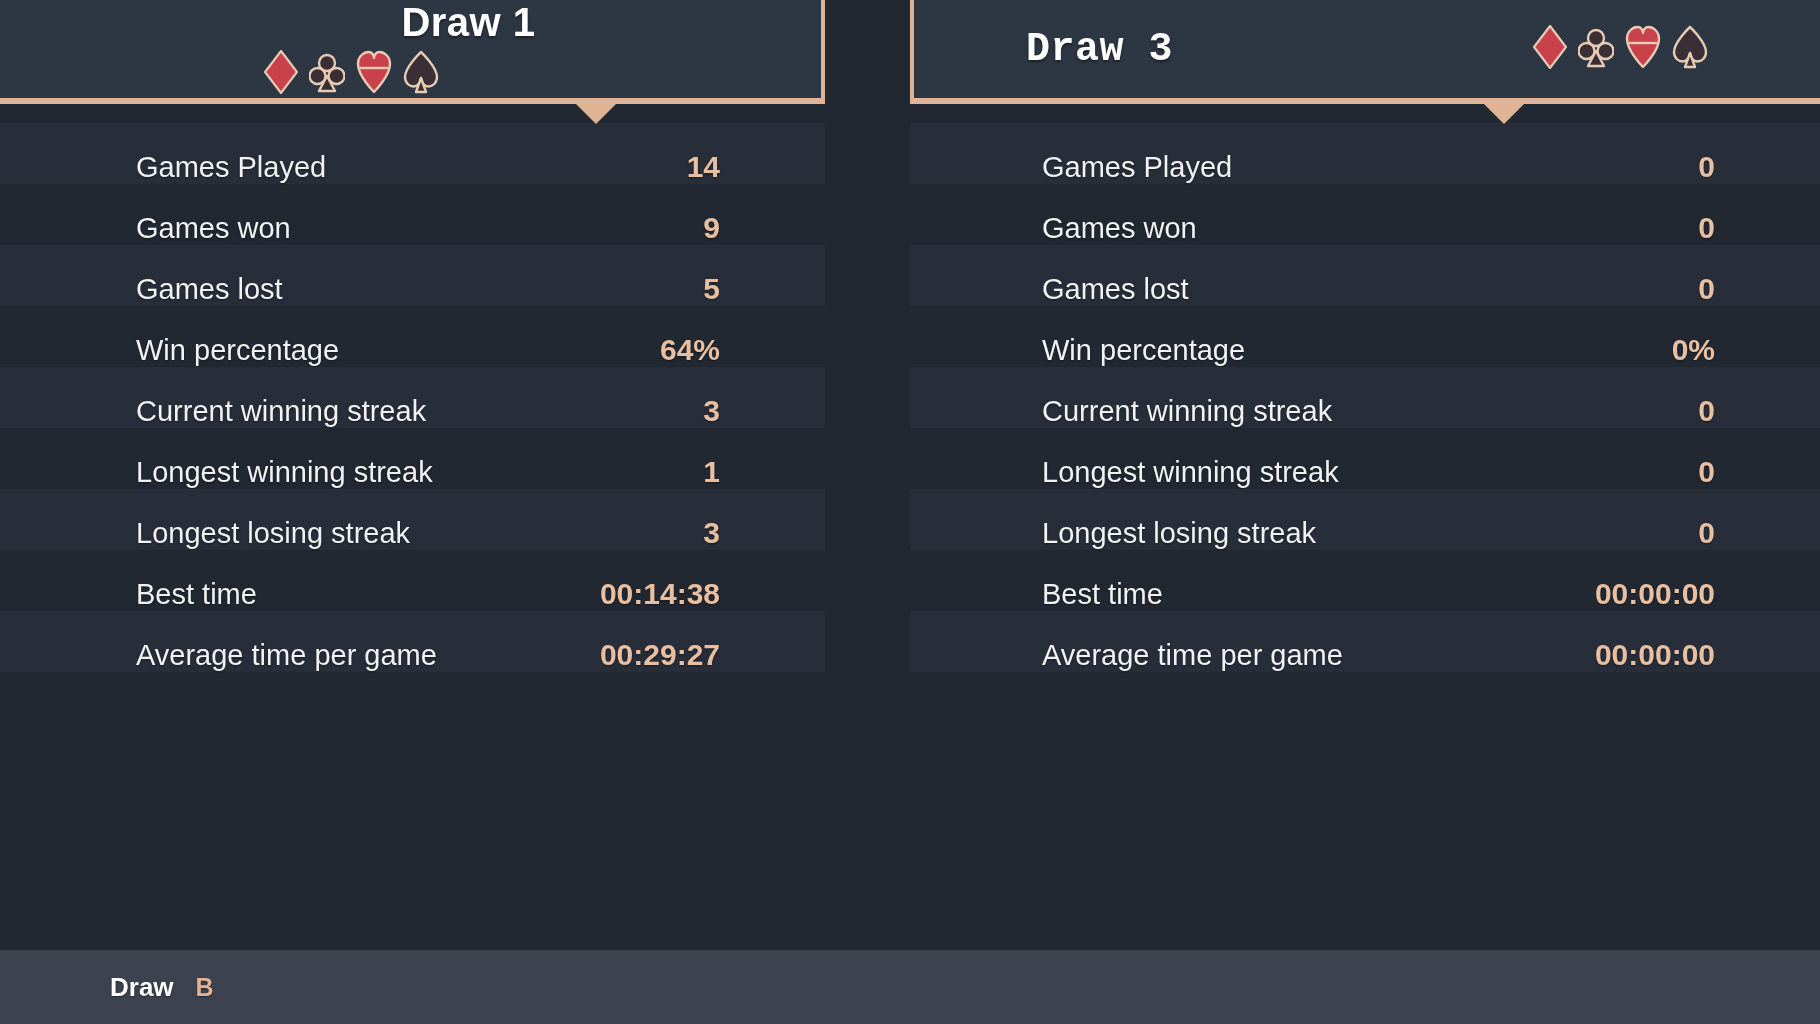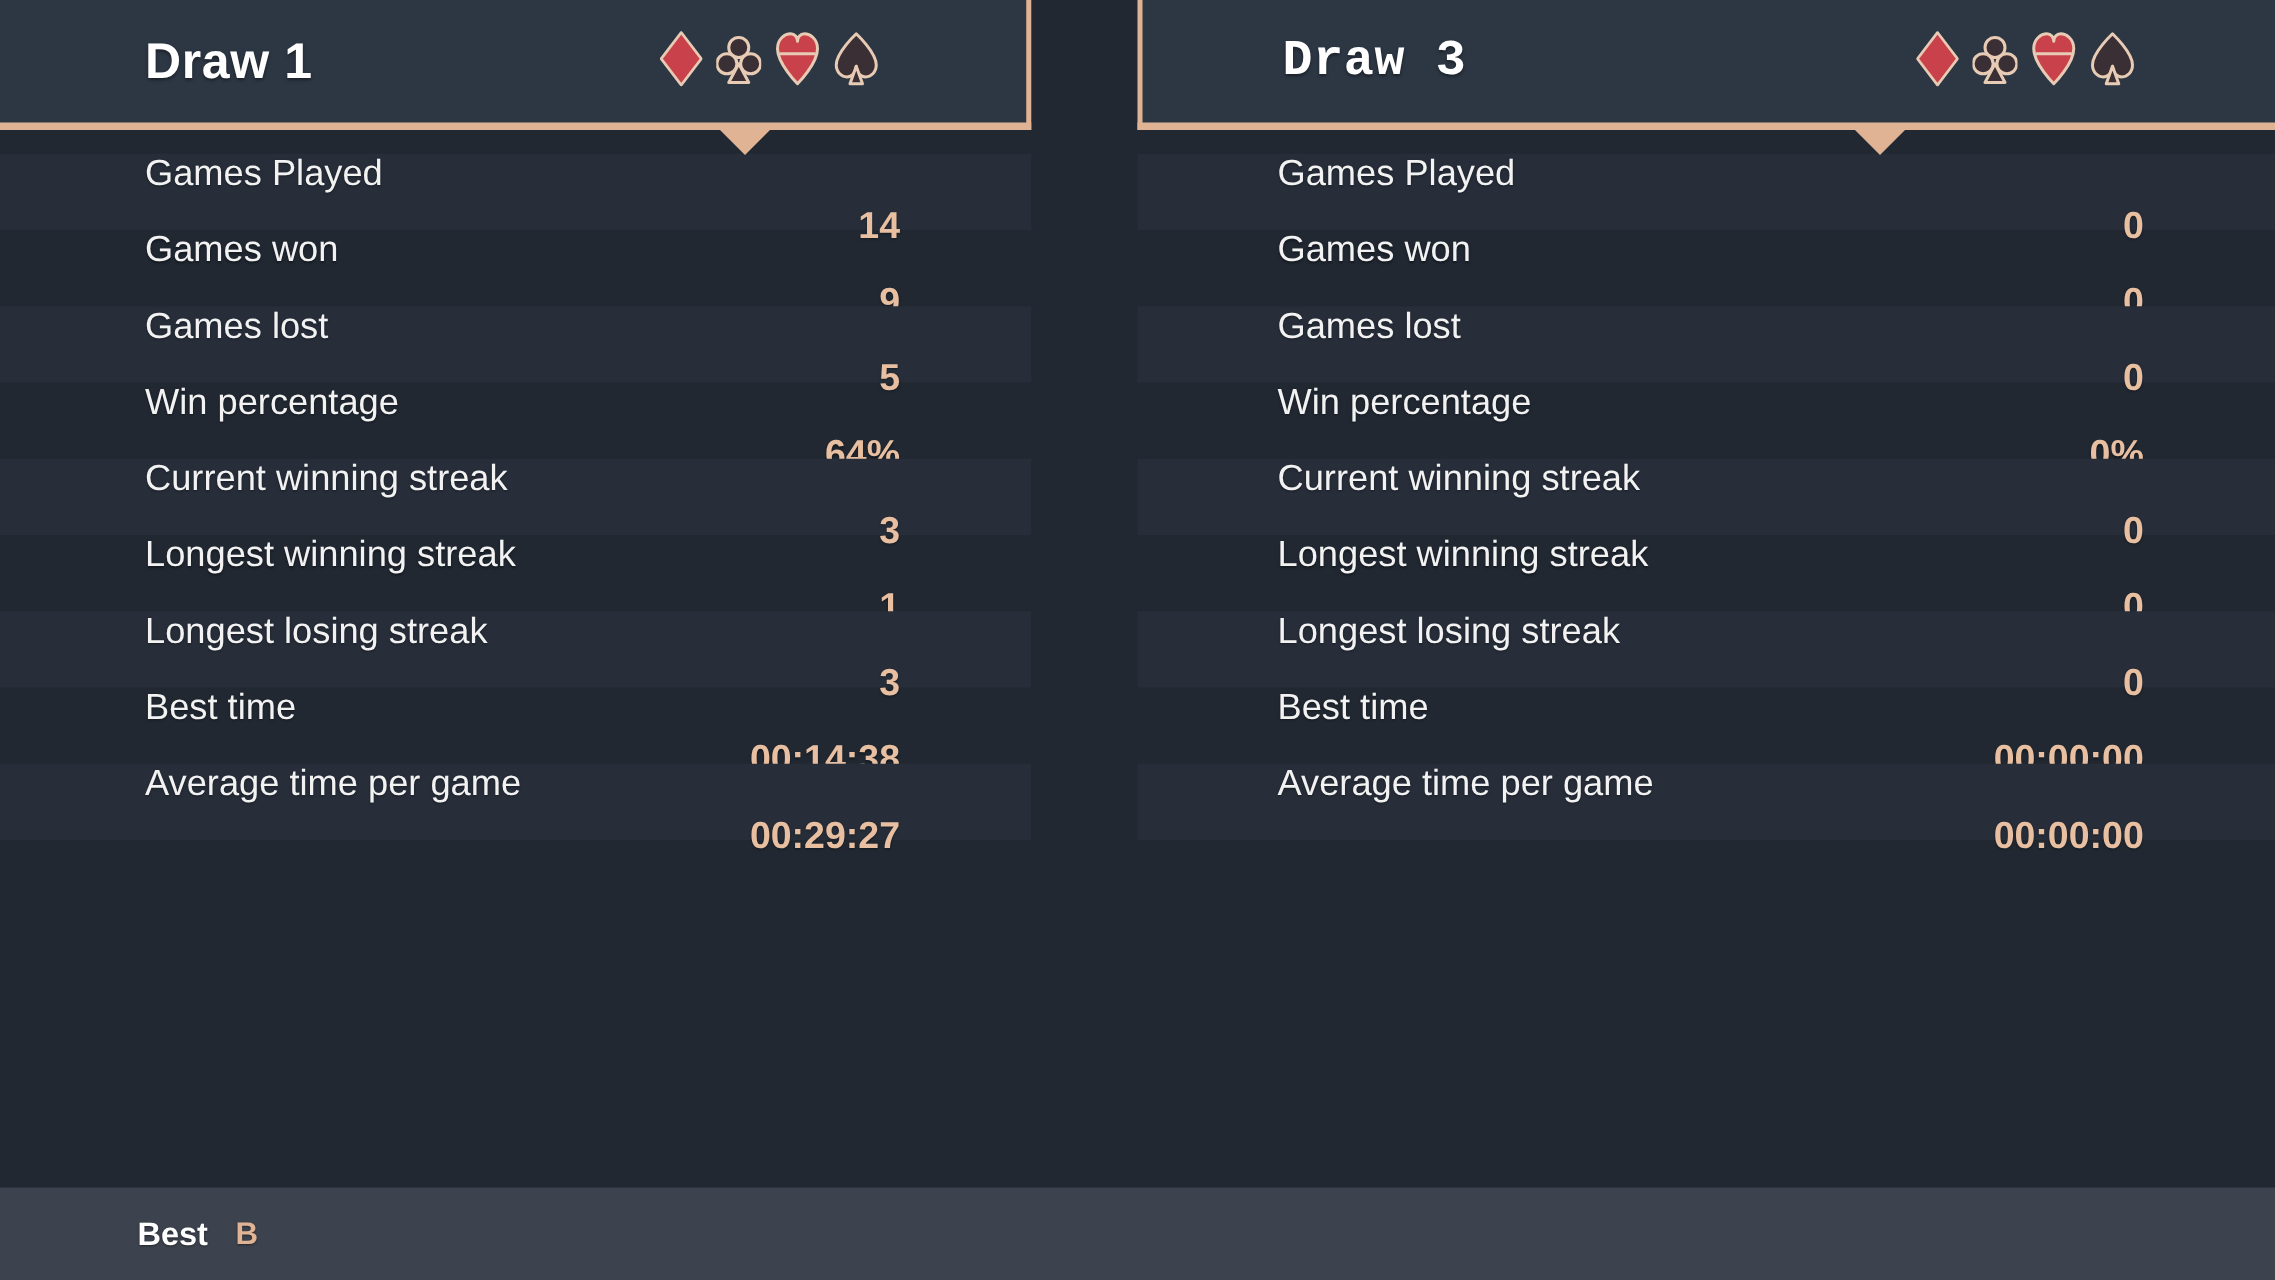--- a/index.html
+++ b/index.html
@@ -32,21 +32,21 @@
     position:relative;
     height:104px;
     background:#2d3744;
     border-left:4px solid #e0b394;
     border-right:4px solid #e0b394;
     border-bottom:6px solid #e0b394;
     display:flex;
     align-items:center;
     justify-content:space-between;
   }
-  .col-left .tab-header  { margin-right:85px; border-left:0; }
+  .col-left .tab-header  { margin-right:85px; border-left:0;flex-direction:column; }
   .col-right .tab-header { margin-left:0; border-right:0;font-family:Liberation Mono, monospace; }
 
   .tab-title {
     font-size:40px;
     font-weight:bold;
     color:#ffffff;
     letter-spacing:0.5px;
     text-shadow:0 2px 3px rgba(0,0,0,.45);
   }
   .col-left  .tab-title { margin-left:116px; }
@@ -78,22 +78,23 @@
   .stats {
     position:relative;
     padding-top:19px;
   }
   .col-left .stats  { margin-right:85px; }
 
   .stat-row {
     position:relative;
     height:61px;
     display:flex;
-    align-items:flex-start;
+    align-items:flex-end;
     background:transparent;
+    padding-left:20px;
   }
   .stat-row.alt { background:#272e3a; }
 
   .stat-label {
     font-size:29px;
     color:#f2f2f2;
     white-space:nowrap;
     text-shadow:0 1px 2px rgba(0,0,0,.4);
   }
   .col-left  .stat-label { margin-left:116px; }
@@ -293,18 +294,18 @@
           <span class="stat-value">00:00:00</span>
         </div>
       </div>
 
     </div>
 
   </div>
 
   <div class="bottom-bar">
     <div class="back-button">
-      <span class="back-label">Best</span>
+      <span class="back-label">Draw</span>
       <span class="back-key">B</span>
     </div>
   </div>
 
 </div>
 
 </body></html>

